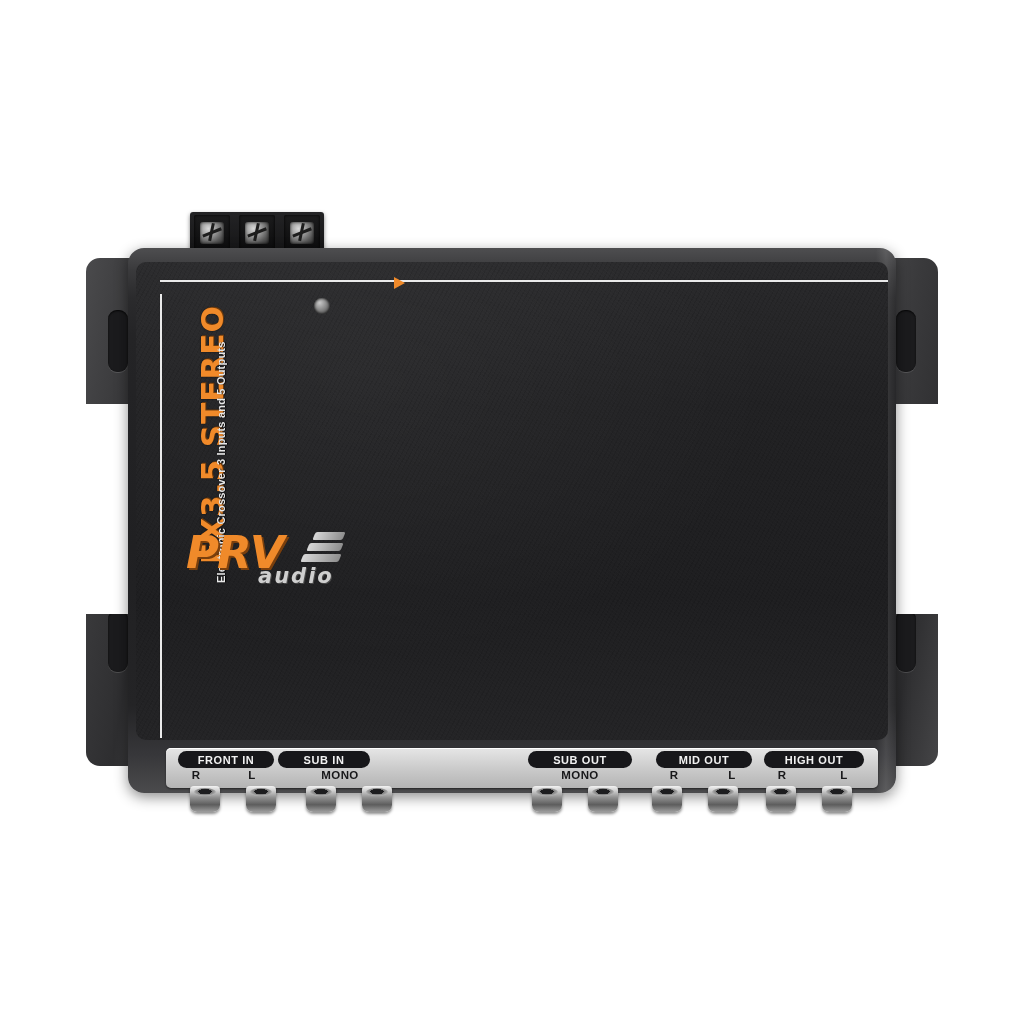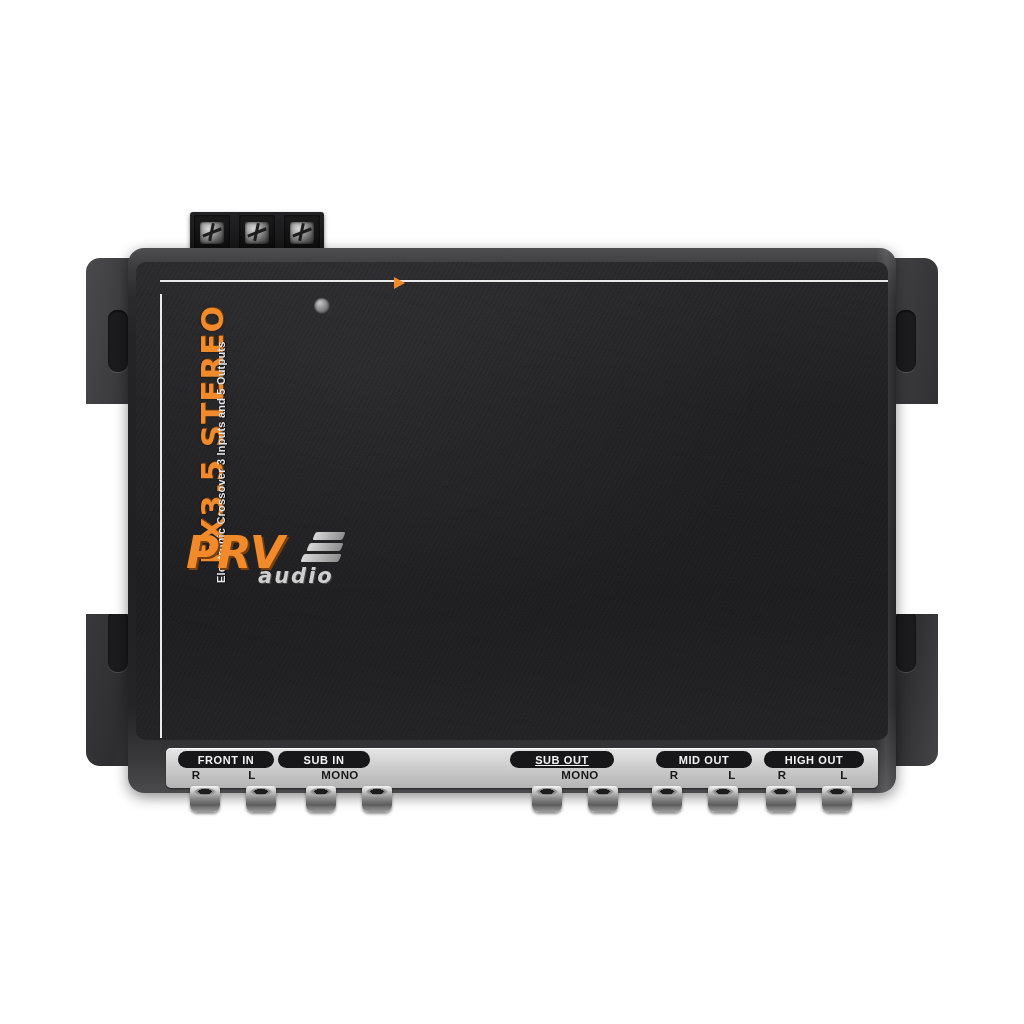--- a/index.html
+++ b/index.html
@@ -175,21 +175,21 @@
   </div>
 
   <div id="iostrip">
     <div class="iopill" style="left:12px;width:96px;">FRONT IN</div>
     <div class="iosub" style="left:12px;width:36px;">R</div>
     <div class="iosub" style="left:68px;width:36px;">L</div>
 
     <div class="iopill" style="left:112px;width:92px;">SUB IN</div>
     <div class="iosub" style="left:128px;width:92px;">MONO</div>
 
-    <div class="iopill" style="left:344px;width:104px;text-decoration:underline;">SUB  OUT</div>
+    <div class="iopill" style="left:362px;width:104px;">SUB  OUT</div>
     <div class="iosub" style="left:362px;width:104px;">MONO</div>
 
     <div class="iopill" style="left:490px;width:96px;">MID OUT</div>
     <div class="iosub" style="left:490px;width:36px;">R</div>
     <div class="iosub" style="left:548px;width:36px;">L</div>
 
     <div class="iopill" style="left:598px;width:100px;">HIGH OUT</div>
     <div class="iosub" style="left:598px;width:36px;">R</div>
     <div class="iosub" style="left:660px;width:36px;">L</div>
   </div>

